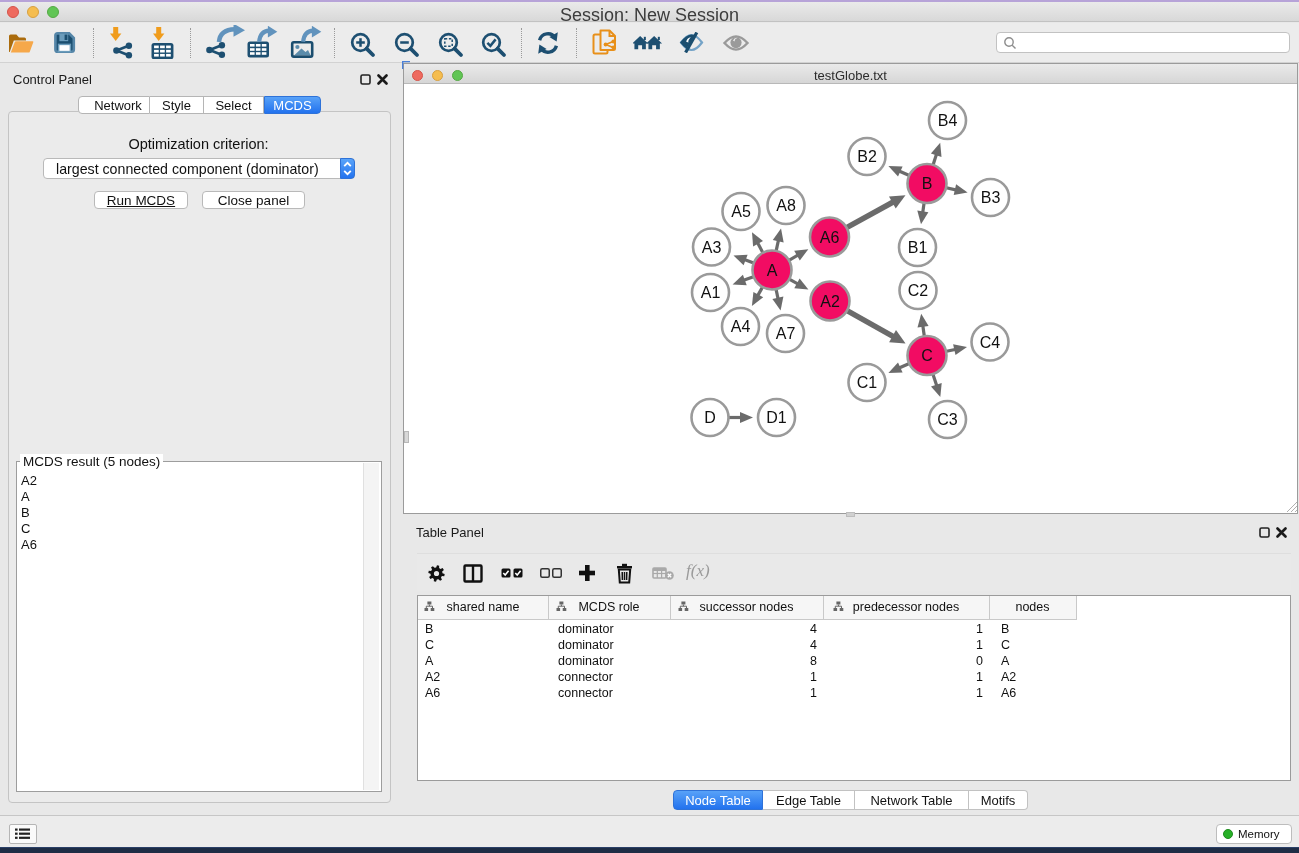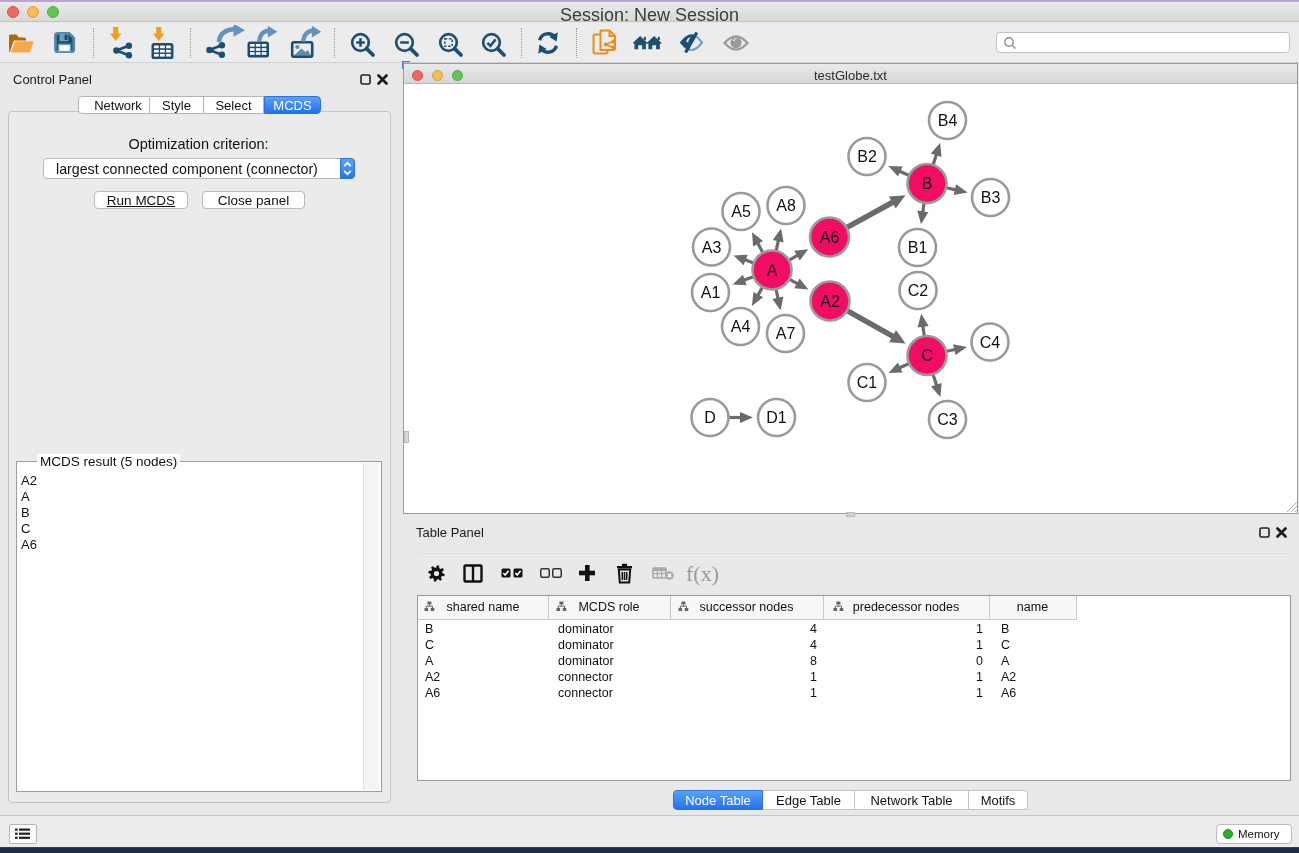--- a/index.html
+++ b/index.html
@@ -196,27 +196,27 @@
 <div class="tabsel" style="left:186px;width:57px;">MCDS</div>
   </div>
 <div class="abs" style="left:0;top:136px;width:397px;text-align:center;font-size:14.5px;">Optimization criterion:</div>
 
 <div class="abs" style="left:43px;top:158px;width:312px;height:21px;background:#fff;border:1px solid #b9b9b9;border-radius:4px"></div>
 <div class="abs" style="left:340px;top:158px;width:15px;height:21px;background:linear-gradient(#5aa4f9,#2373ef);border-radius:0 4px 4px 0;border:1px solid #2e72d8"></div>
 <svg class="abs" style="left:341px;top:161px" width="13" height="15" viewBox="0 0 13 15">
     <path d="M3.2 5.2 L6.5 1.8 L9.8 5.2" fill="none" stroke="#fff" stroke-width="1.8"></path>
     <path d="M3.2 9.8 L6.5 13.2 L9.8 9.8" fill="none" stroke="#fff" stroke-width="1.8"></path>
   </svg>
-<div class="abs" style="left:56px;top:161px;font-size:14.2px;">largest connected component (connector)</div>
+<div class="abs" style="left:56px;top:161px;font-size:14.2px;">largest connected component (dominator)</div>
 <div class="btn" style="left:94px;top:191px;width:94px;height:18px;line-height:17px;text-decoration:underline;">Run MCDS</div>
 <div class="btn" style="left:202px;top:191px;width:103px;height:18px;line-height:17px;">Close panel</div>
 
 <div class="abs" style="left:16px;top:461px;width:366px;height:331px;background:#fff;border:1px solid #9d9d9d"></div>
 <div class="abs" style="left:17px;top:462px;width:364px;height:329px;background:#fff"></div>
-<div class="abs" style="left:20px;top:454px;background:#fff;padding:0 3px;font-size:13.5px;margin-left:17px;">MCDS result (5 nodes)</div>
+<div class="abs" style="left:20px;top:454px;background:#fff;padding:0 3px;font-size:13.5px;">MCDS result (5 nodes)</div>
 <div class="abs" style="left:363px;top:463px;width:16px;height:327px;background:#f4f4f4;border-left:1px solid #e0e0e0"></div>
 <div class="abs" style="left:21px;top:473px;font-size:13px;">
     <div style="height:16px;line-height:16px;">A2</div>
     <div style="height:16px;line-height:16px;">A</div>
     <div style="height:16px;line-height:16px;">B</div>
     <div style="height:16px;line-height:16px;">C</div>
     <div style="height:16px;line-height:16px;">A6</div>
   </div>
 
 <div class="abs" style="left:403px;top:63px;width:895px;height:451px;background:#fff;border:1px solid #9b9b9b"></div>
@@ -364,21 +364,21 @@
   </svg>
 <svg style="position:absolute;left:652px;top:567px" width="23" height="13" viewBox="0 0 23 13">
     <rect x="1" y="1" width="13" height="10" rx="1" fill="none" stroke="#a9a9a9" stroke-width="1.6"></rect>
     <rect x="1" y="1" width="13" height="3" fill="#a9a9a9"></rect>
     <line x1="1" y1="6.5" x2="14" y2="6.5" stroke="#a9a9a9" stroke-width="1.2"></line>
     <line x1="5.3" y1="1" x2="5.3" y2="11" stroke="#a9a9a9" stroke-width="1.2"></line>
     <line x1="9.6" y1="1" x2="9.6" y2="11" stroke="#a9a9a9" stroke-width="1.2"></line>
     <circle cx="17.5" cy="8.5" r="4.3" fill="#a9a9a9"></circle>
     <path d="M15.8 6.8 L19.2 10.2 M19.2 6.8 L15.8 10.2" stroke="#fff" stroke-width="1.3"></path>
   </svg>
-<div class="abs" style="left:686px;top:561px;font-family:'Liberation Serif',serif;font-size:22px;color:#9a9a9a">f(x)</div>
+<div class="abs" style="left:686px;top:561px;font-family:'Liberation Serif',serif;font-style:italic;font-size:17px;color:#9a9a9a">f(x)</div>
 
 <div class="abs" style="left:417px;top:595px;width:874px;height:186px;background:#fff;border:1px solid #9b9b9b"></div>
 <div class="abs" style="left:418px;top:596px;width:658px;height:24px;background:#f6f6f6;border-bottom:1px solid #c9c9c9"></div>
 <div class="abs" style="left:548px;top:596px;width:1px;height:24px;background:#c9c9c9"></div>
 <div class="abs" style="left:670px;top:596px;width:1px;height:24px;background:#c9c9c9"></div>
 <div class="abs" style="left:823px;top:596px;width:1px;height:24px;background:#c9c9c9"></div>
 <div class="abs" style="left:989px;top:596px;width:1px;height:24px;background:#c9c9c9"></div>
 <div class="abs" style="left:1076px;top:596px;width:1px;height:24px;background:#c9c9c9"></div>
 <svg style="position:absolute;left:424px;top:601px" width="11" height="11" viewBox="0 0 11 11">
     <rect x="3.4" y="0.5" width="4" height="3" fill="#666"></rect>
@@ -401,21 +401,21 @@
 <svg style="position:absolute;left:833px;top:601px" width="11" height="11" viewBox="0 0 11 11">
     <rect x="3.4" y="0.5" width="4" height="3" fill="#666"></rect>
     <rect x="0.5" y="7" width="3.6" height="3" fill="#666"></rect>
     <rect x="6.7" y="7" width="3.6" height="3" fill="#666"></rect>
     <path d="M5.4 3.5 L5.4 5.2 M2.3 7 L2.3 5.2 L8.5 5.2 L8.5 7" fill="none" stroke="#666" stroke-width="1"></path>
   </svg>
 <div class="abs" style="left:418px;top:600px;width:130px;text-align:center;font-size:12.5px;">shared name</div>
 <div class="abs" style="left:548px;top:600px;width:122px;text-align:center;font-size:12.5px;">MCDS role</div>
 <div class="abs" style="left:670px;top:600px;width:153px;text-align:center;font-size:12.5px;">successor nodes</div>
 <div class="abs" style="left:823px;top:600px;width:166px;text-align:center;font-size:12.5px;">predecessor nodes</div>
-<div class="abs" style="left:989px;top:600px;width:87px;text-align:center;font-size:12.5px;">name</div>
+<div class="abs" style="left:989px;top:600px;width:87px;text-align:center;font-size:12.5px;">nodes</div>
 <div class="abs" style="left:417px;top:621px;width:874px;font-size:12.5px;">
     <div style="position:absolute;left:8px;top:0px;height:16px;line-height:16px;">B</div>
     <div style="position:absolute;left:141px;top:0px;height:16px;line-height:16px;">dominator</div>
     <div style="position:absolute;left:305px;top:0px;width:95px;text-align:right;height:16px;line-height:16px;">4</div>
     <div style="position:absolute;left:471px;top:0px;width:95px;text-align:right;height:16px;line-height:16px;">1</div>
     <div style="position:absolute;left:584px;top:0px;height:16px;line-height:16px;">B</div>
     <div style="position:absolute;left:8px;top:16px;height:16px;line-height:16px;">C</div>
     <div style="position:absolute;left:141px;top:16px;height:16px;line-height:16px;">dominator</div>
     <div style="position:absolute;left:305px;top:16px;width:95px;text-align:right;height:16px;line-height:16px;">4</div>
     <div style="position:absolute;left:471px;top:16px;width:95px;text-align:right;height:16px;line-height:16px;">1</div>

